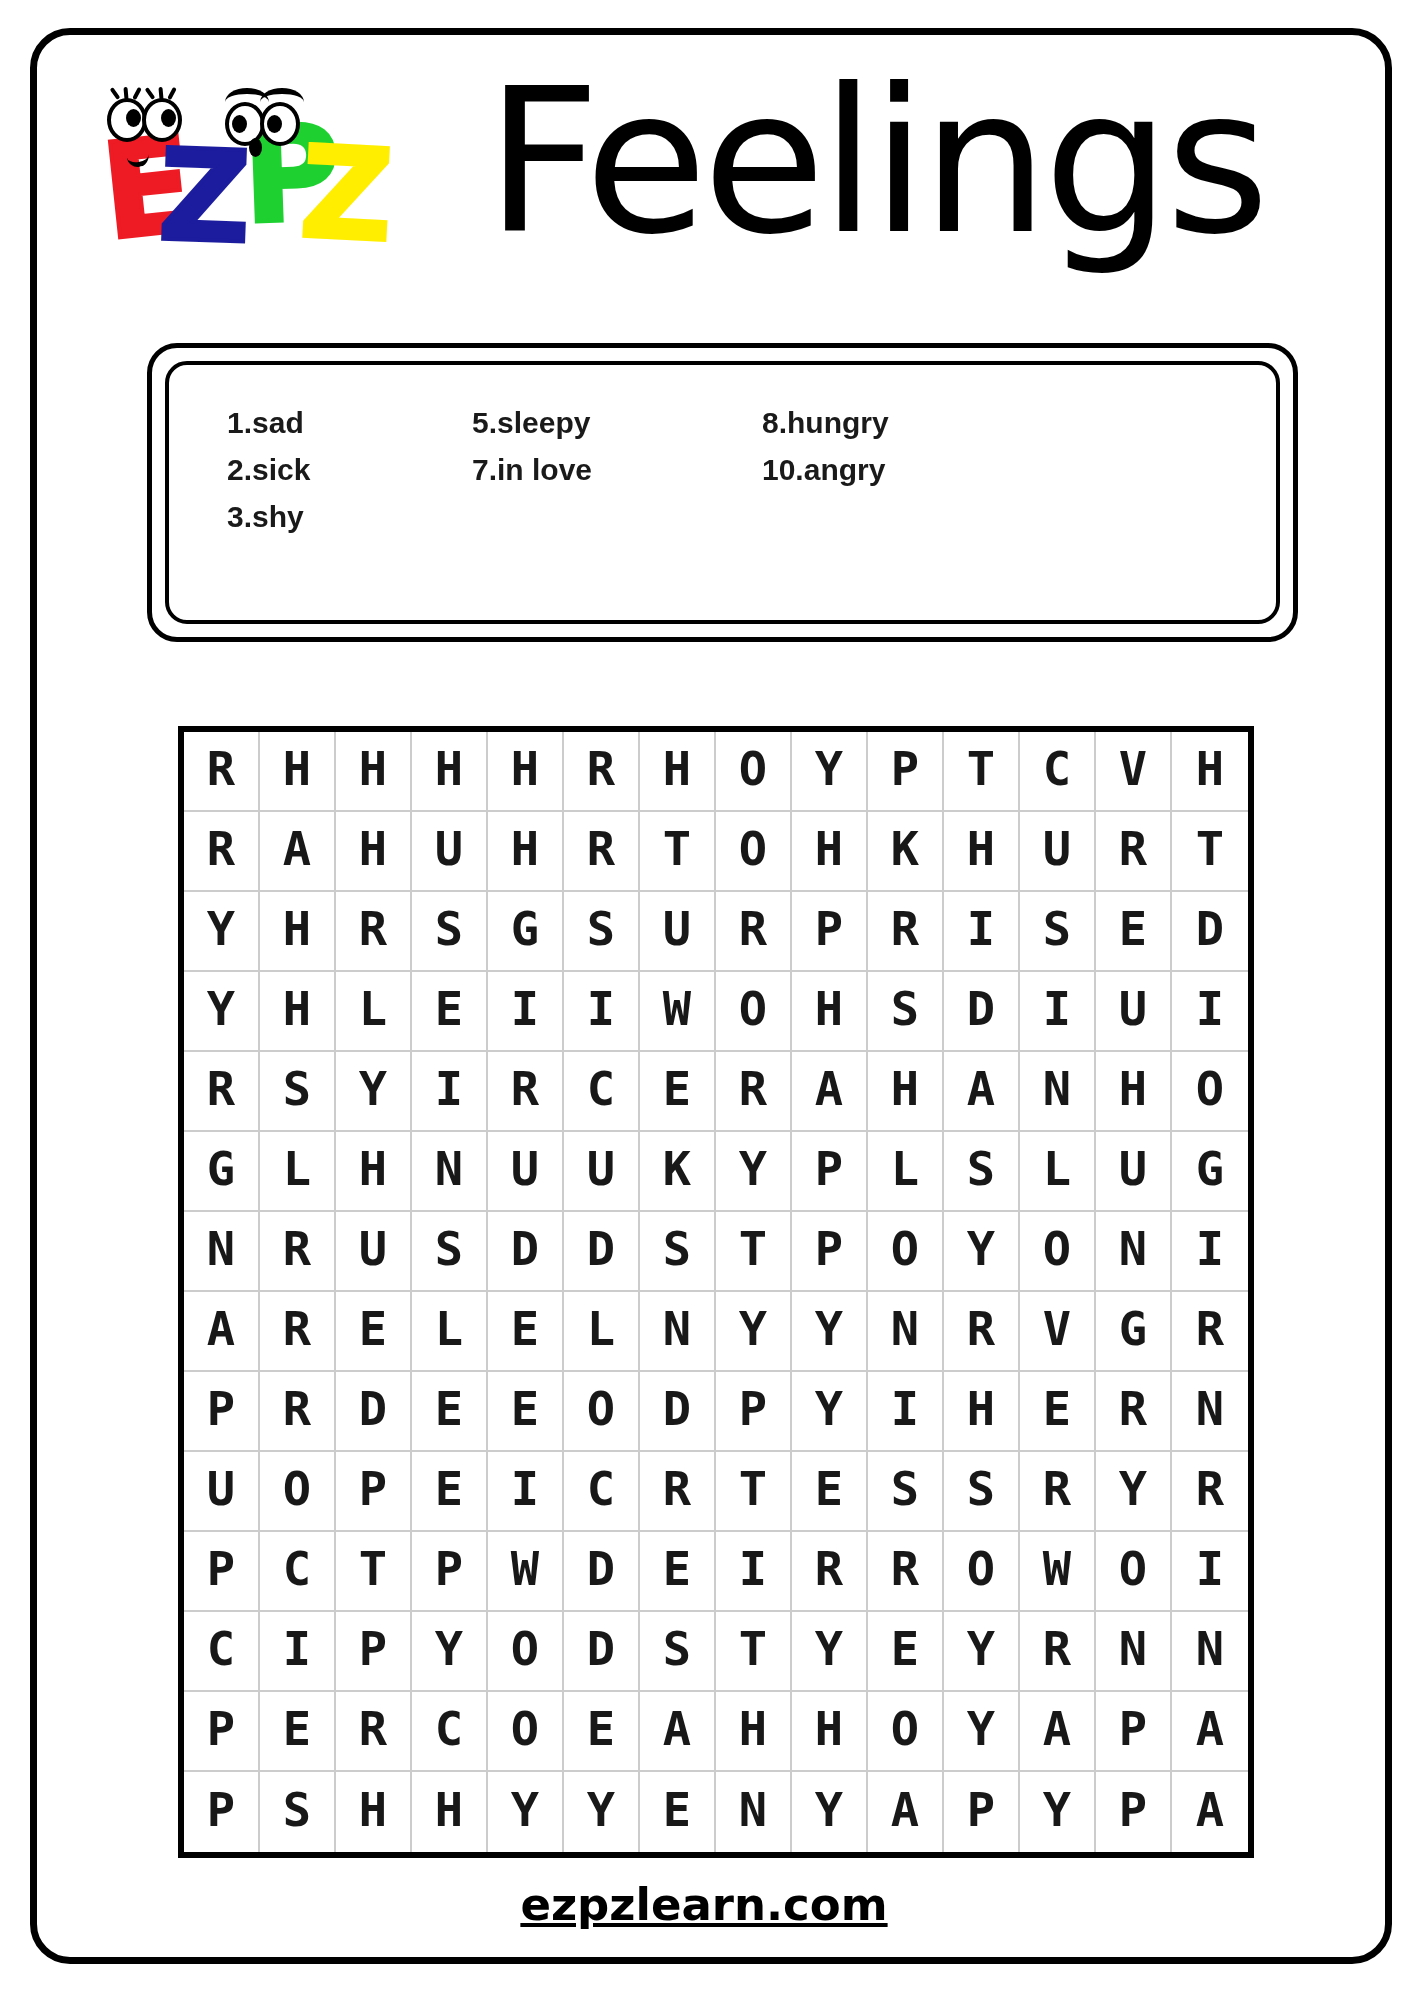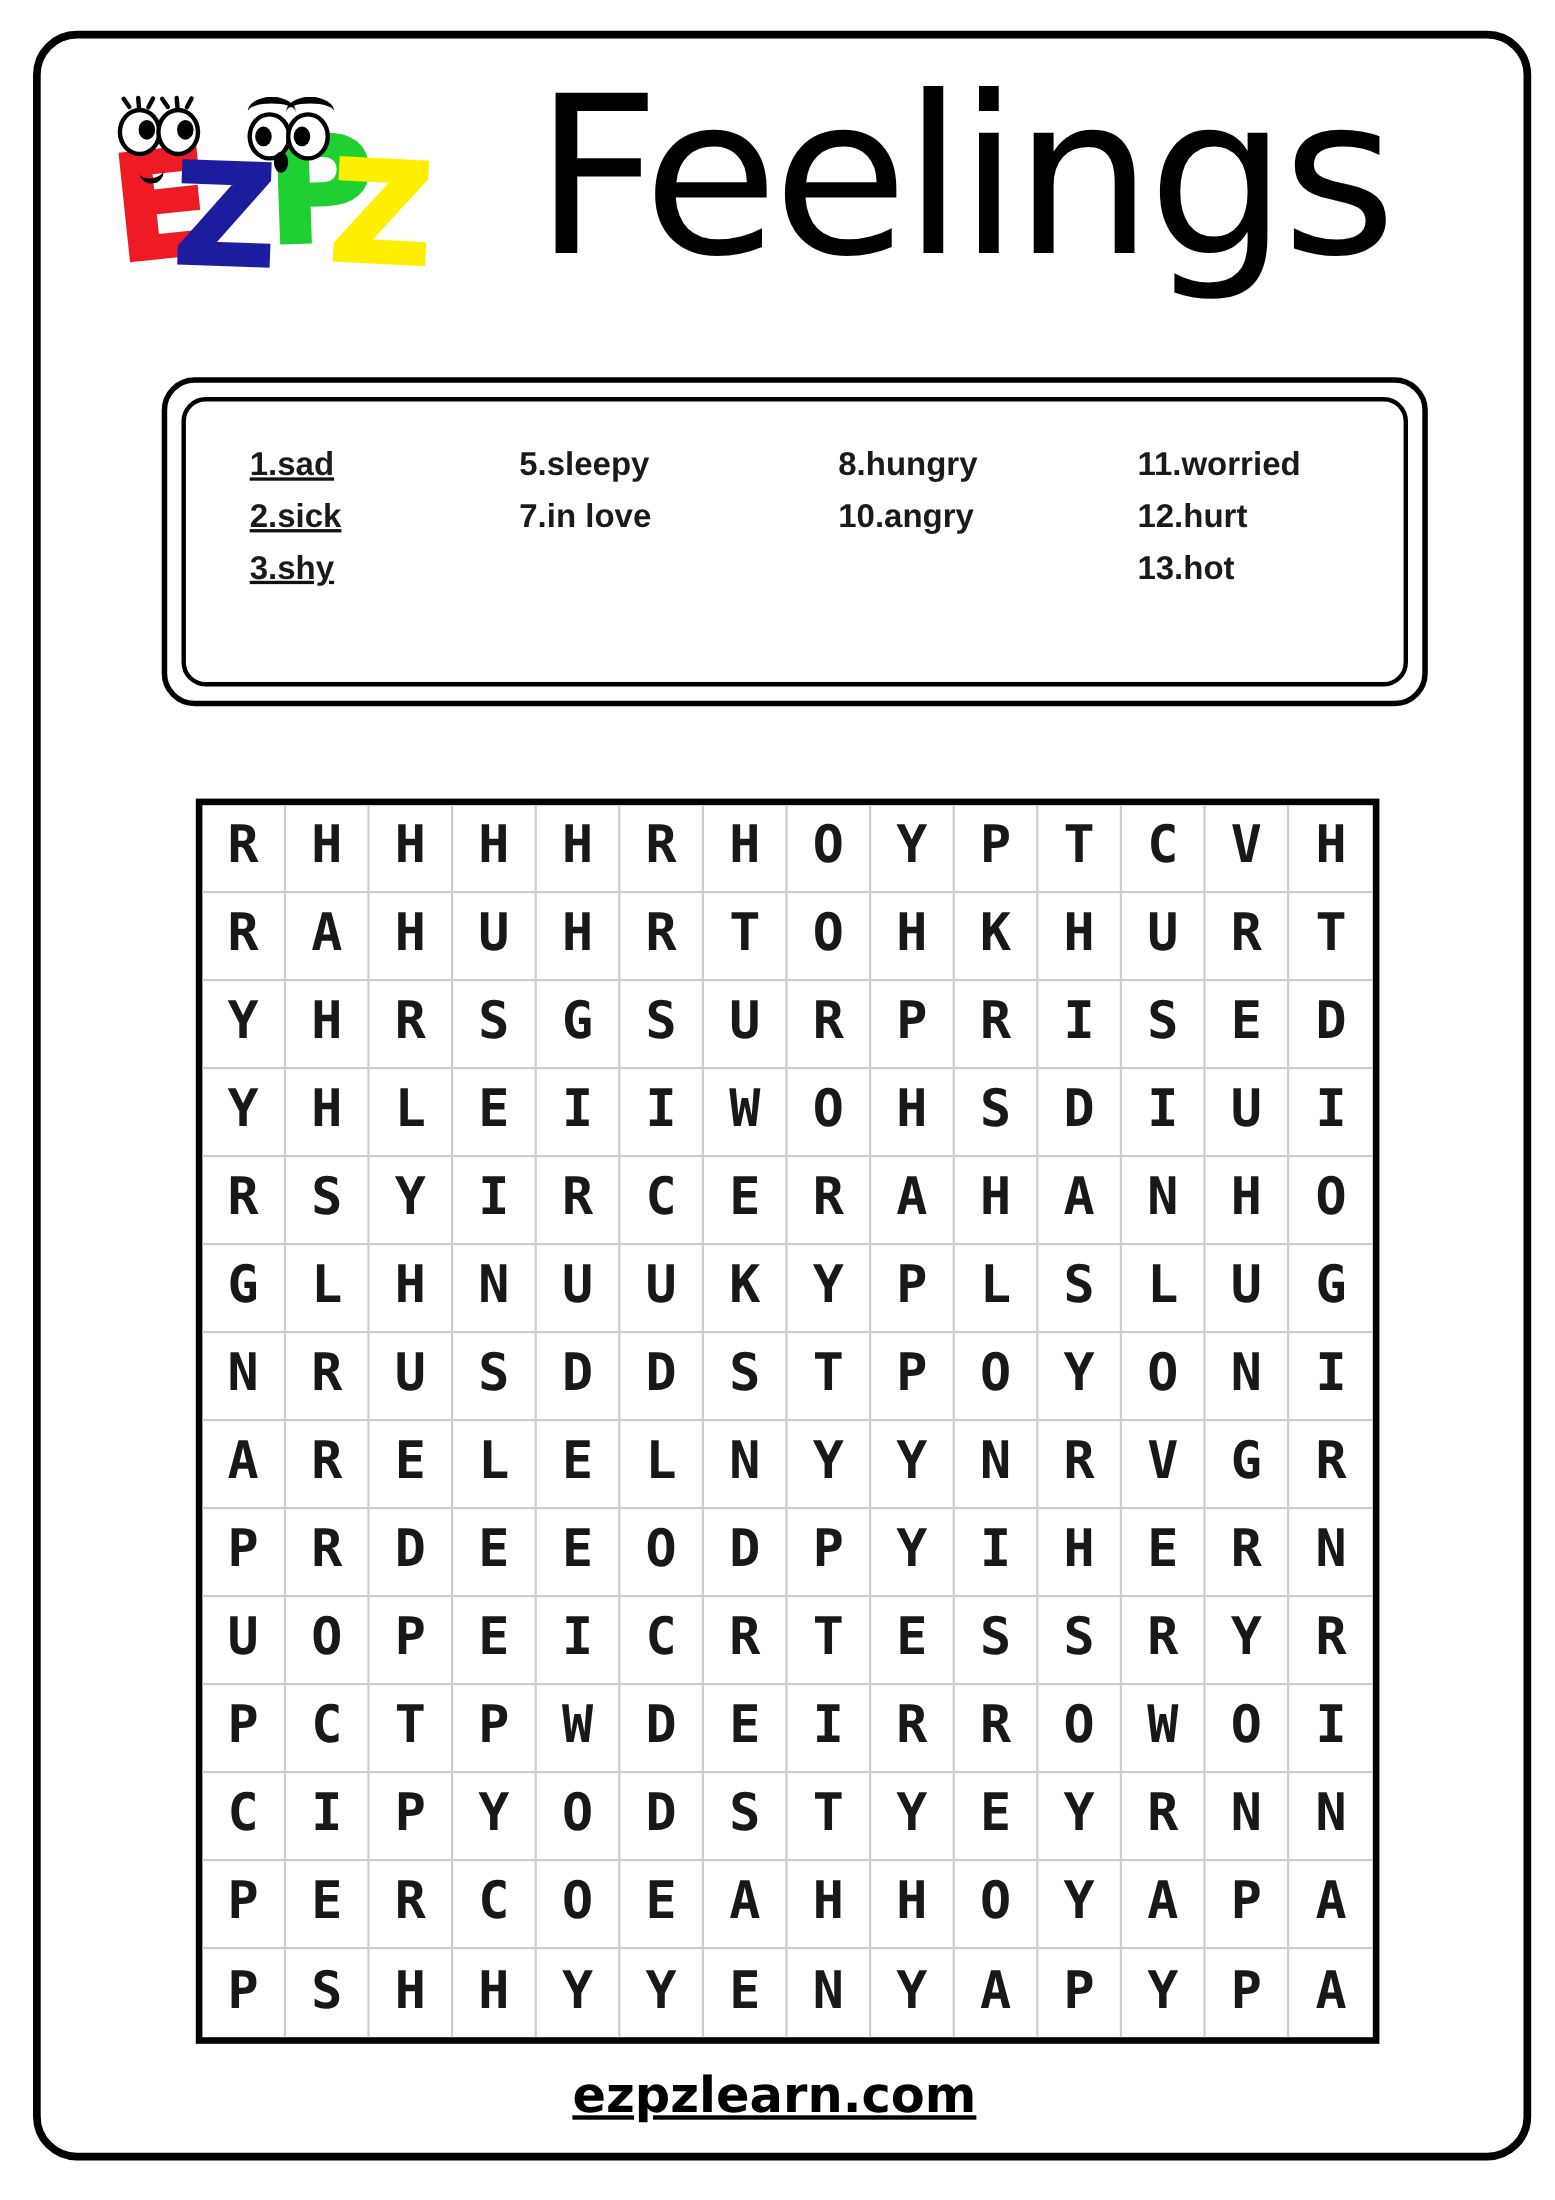--- a/index.html
+++ b/index.html
@@ -62,21 +62,21 @@
     position:absolute;left:147px;top:343px;width:1141px;height:289px;
     border:5px solid #000;border-radius:30px;
   }
   .word-box-inner{
     position:absolute;left:13px;top:13px;right:13px;bottom:13px;
     border:4px solid #000;border-radius:22px;
     padding:34px 0 0 58px;box-sizing:border-box;
     display:flex;align-items:flex-start;
   }
   .word-col{display:flex;flex-direction:column;}
-  .word-col-0{width:245px;text-decoration:underline;}
+  .word-col-0{width:245px;}
   .word-col-1{width:290px;}
   .word-col-2{width:272px;}
   .word-col-3{width:230px;}
   .word-item{
     font-size:30px;font-weight:bold;line-height:47px;color:#1a1a1a;
     font-family:"Liberation Sans",sans-serif;white-space:nowrap;
   }
   
   .puzzle{
     position:absolute;left:178px;top:726px;width:1076px;height:1132px;
@@ -147,25 +147,20 @@
         <div class="word-item">3.shy</div>
       </div>
       <div class="word-col word-col-1">
         <div class="word-item">5.sleepy</div>
         <div class="word-item">7.in love</div>
       </div>
       <div class="word-col word-col-2">
         <div class="word-item">8.hungry</div>
         <div class="word-item">10.angry</div>
       </div>
-      <div class="word-col word-col-3">
-        <div class="word-item">11.worried</div>
-        <div class="word-item">12.hurt</div>
-        <div class="word-item">13.hot</div>
-      </div>
     </div>
 </div>
 
 <div class="puzzle">
     <div class="cell">R</div>
     <div class="cell">H</div>
     <div class="cell">H</div>
     <div class="cell">H</div>
     <div class="cell">H</div>
     <div class="cell">R</div>

